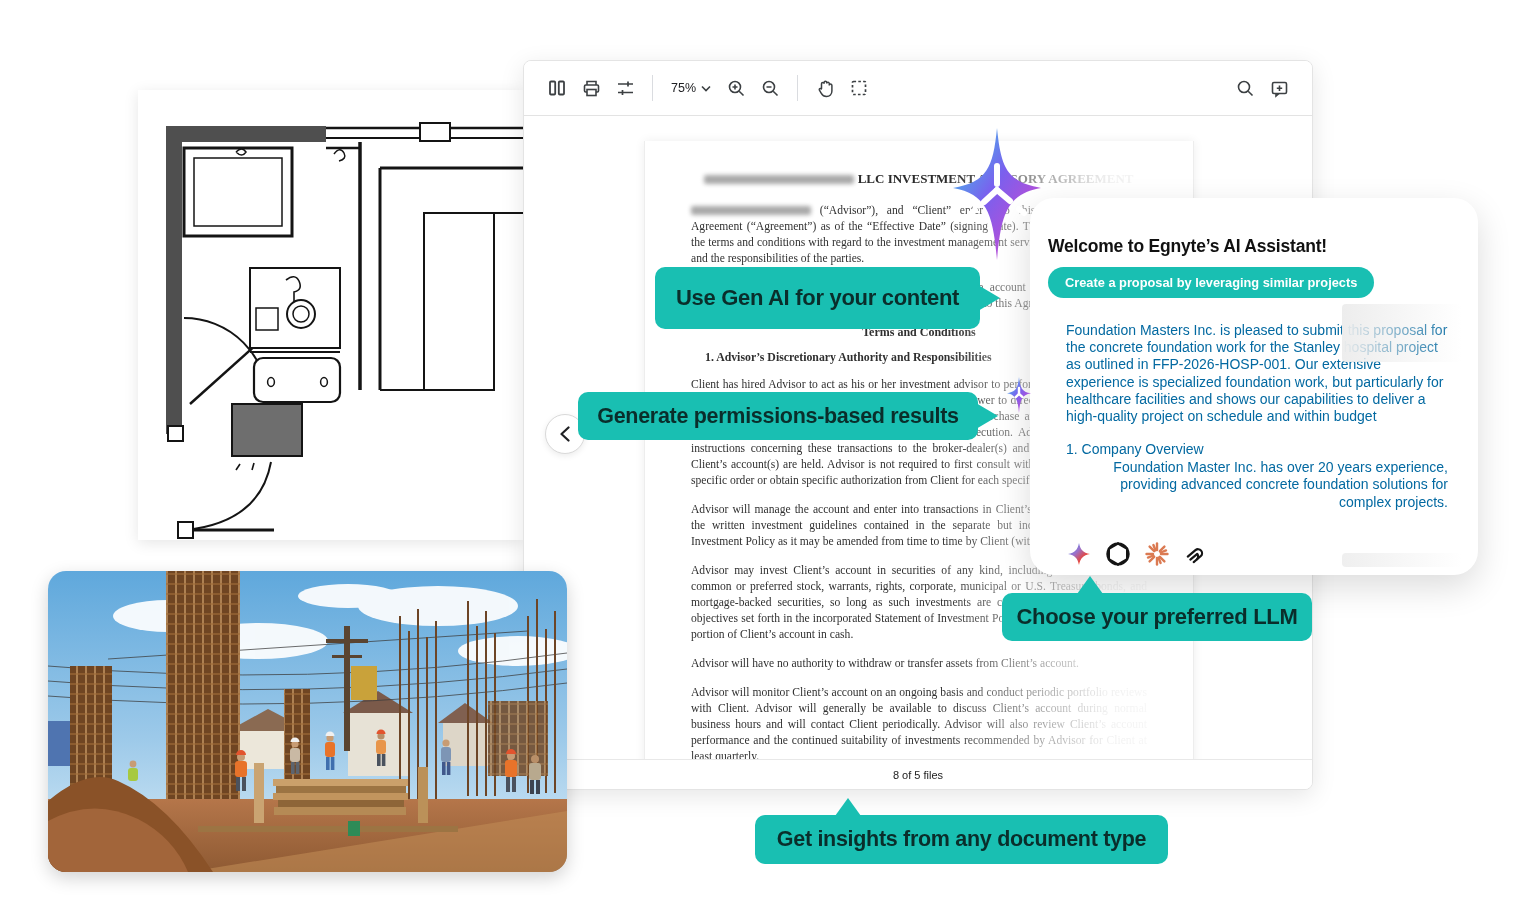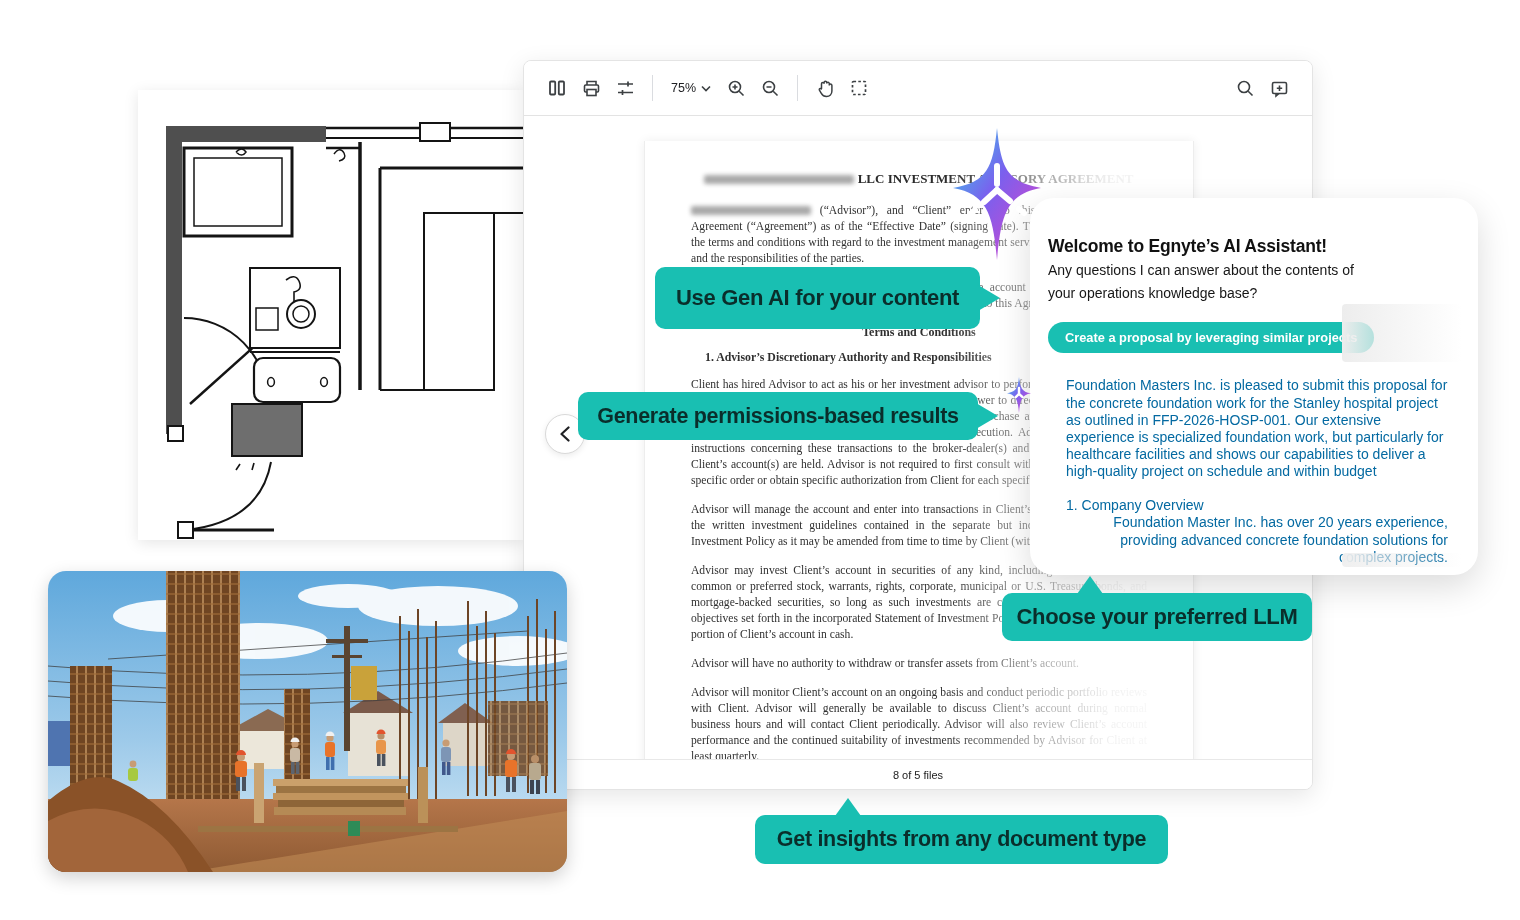--- a/index.html
+++ b/index.html
@@ -49,21 +49,21 @@
                 font-size:11px; color:#222; }
 
   
   .nav-prev { left:545px; top:414px; width:40px; height:40px; border-radius:50%; background:#fff;
               border:1px solid #d9d9d9; box-shadow:0 2px 6px rgba(0,0,0,.08); z-index:6;
               display:flex; align-items:center; justify-content:center; cursor:pointer; }
 
   
   .ai-panel { left:1030px; top:198px; width:448px; height:377px; background:#fff; border-radius:24px;
               box-shadow:0 12px 34px rgba(0,0,0,.14); z-index:4; padding:38px 22px 0 18px; }
-  .ai-title { font-size:17.5px; font-weight:800; color:#111; letter-spacing:-.2px; margin-bottom:2px; }
+  .ai-title { font-size:17.5px; font-weight:800; color:#111; letter-spacing:-.2px; margin-bottom:10px; }
   .ai-sub { font-size:14px; color:#161616; line-height:1.62; width:330px; margin-bottom:18px; }
   .chip { display:inline-block; background:var(--teal); color:#fff; font-size:12.8px; font-weight:600;
           padding:8px 17px; border-radius:17px; cursor:pointer; }
   .ghost-a { position:absolute; right:16px; top:106px; width:120px; height:58px;
              background:linear-gradient(to right, #ededed, rgba(255,255,255,0)); border-radius:4px; }
   .ghost-b { position:absolute; right:16px; bottom:8px; width:120px; height:14px;
              background:linear-gradient(to right, #efefef, rgba(255,255,255,0)); border-radius:4px; }
   .ai-resp { margin:24px 0 0 18px; width:382px; font-size:14px; line-height:1.24; color:#0369a1; font-weight:500; }
   .ai-resp p { margin-bottom:16px; line-height:1.23; }
   .ai-resp .rp { line-height:1.25; }
@@ -399,21 +399,20 @@
     <line x1="44" y1="38" x2="44" y2="56"></line>
     <line x1="44" y1="62" x2="31" y2="74"></line>
     <line x1="44" y1="62" x2="57" y2="73"></line>
     <line x1="22" y1="82" x2="17" y2="86"></line>
     <line x1="66" y1="81" x2="71" y2="85"></line>
   </g>
 </svg>
 
 <div class="abs ai-panel">
   <div class="ai-title">Welcome to Egnyte’s AI Assistant!</div>
-  <div class="ai-sub">Any questions I can answer about the contents of your operations knowledge base?</div>
   <span class="chip">Create a proposal by leveraging similar projects</span>
   <div class="ghost-a"></div>
   <div class="ai-resp">
     <p>Foundation Masters Inc. is pleased to submit this proposal for the concrete foundation work for the Stanley hospital project as outlined in FFP-2026-HOSP-001. Our extensive experience is specialized foundation work, but particularly for healthcare facilities and shows our capabilities to deliver a high-quality project on schedule and within budget</p>
     <div class="rp">1. Company Overview</div>
     <div class="rp" style="margin-bottom:30px;text-align:right;">Foundation Master Inc. has over 20 years experience, providing advanced concrete foundation solutions for complex projects.</div>
   </div>
   <div class="llm-row">
     <div class="llm-ico">
       <svg width="24" height="24" viewBox="-12 -12 24 24">

